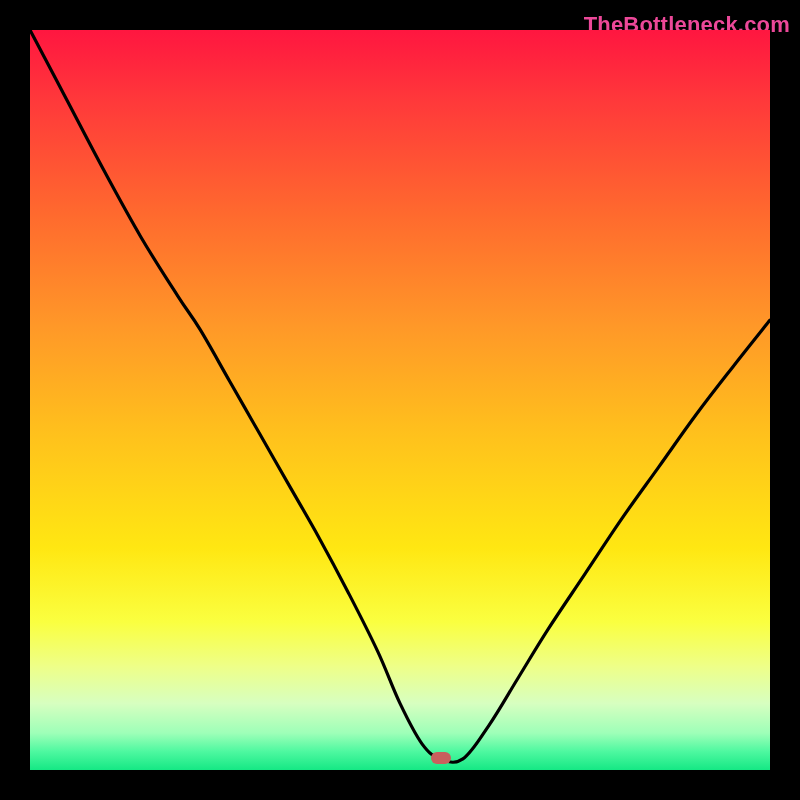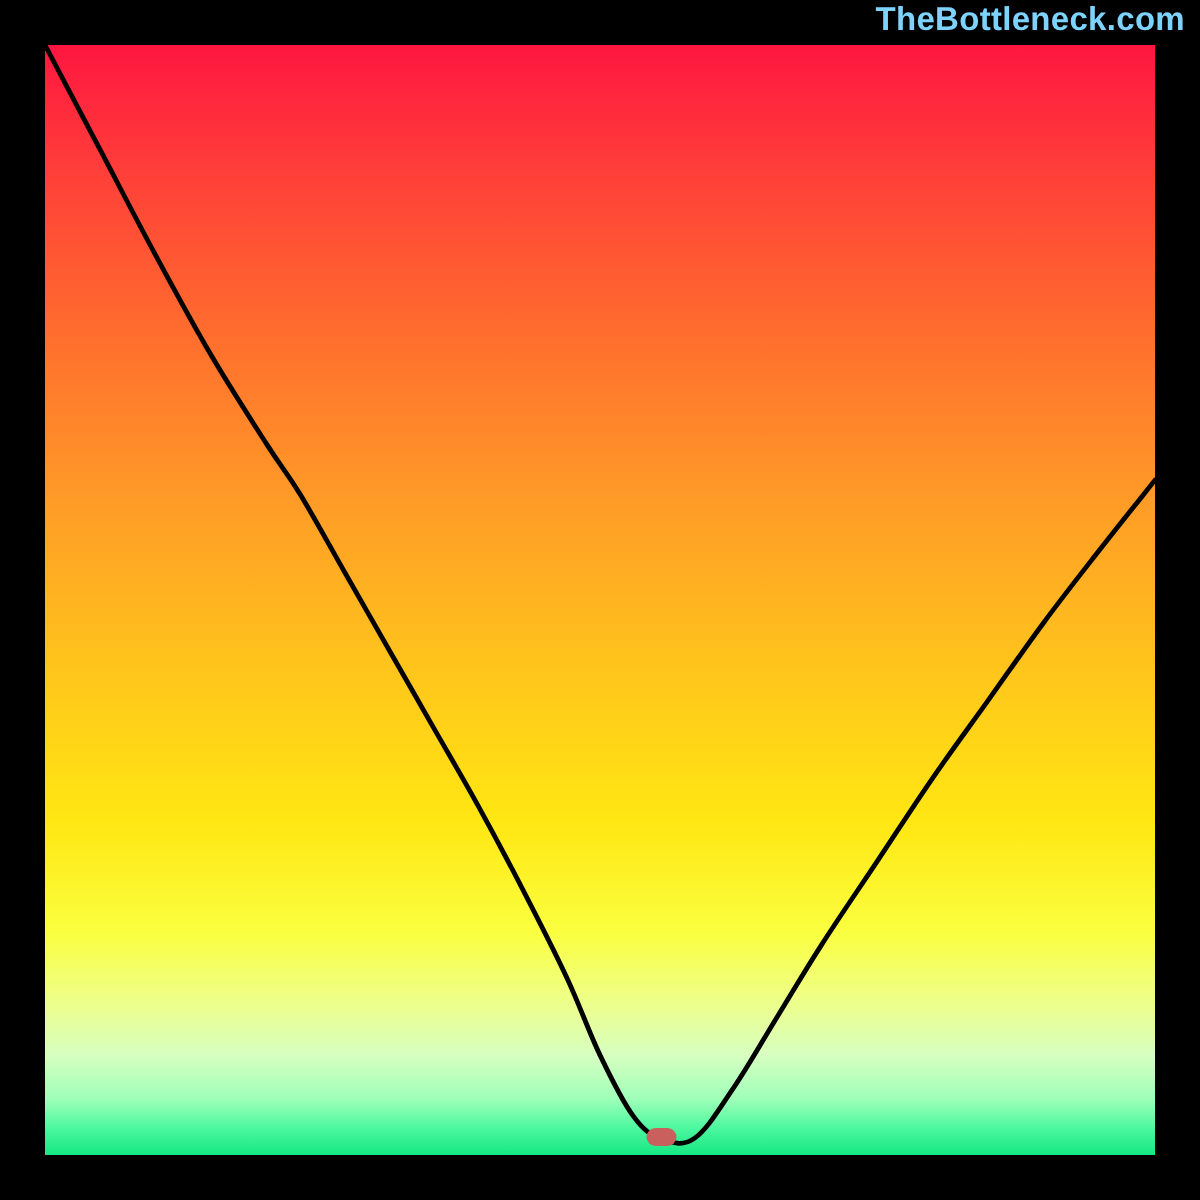--- a/index.html
+++ b/index.html
@@ -12,23 +12,23 @@
     overflow: hidden;
   }
   .stage {
     position: relative;
     width: 800px;
     height: 800px;
     background: #000;
   }
   .watermark {
     position: absolute;
-    top: 0;
+    top: 12px;
     right: 10px;
-    color: #7dd3fc;
+    color: #ec4899;
     font-size: 22px;
     font-weight: 600;
     letter-spacing: 0.2px;
     user-select: none;
   }
   .plot-frame {
     position: absolute;
     left: 30px;
     top: 30px;
     width: 740px;

